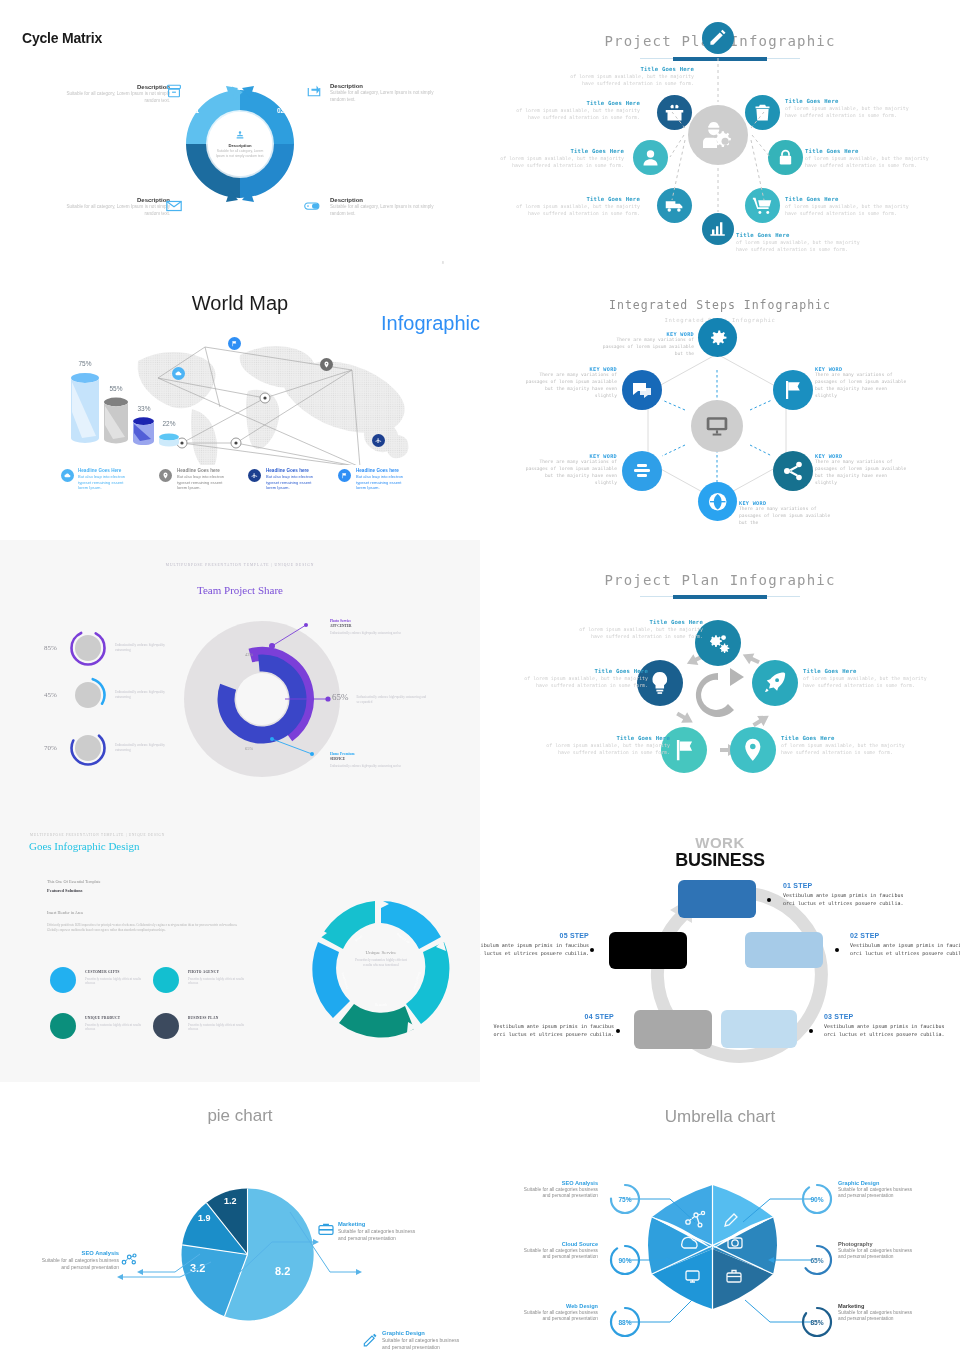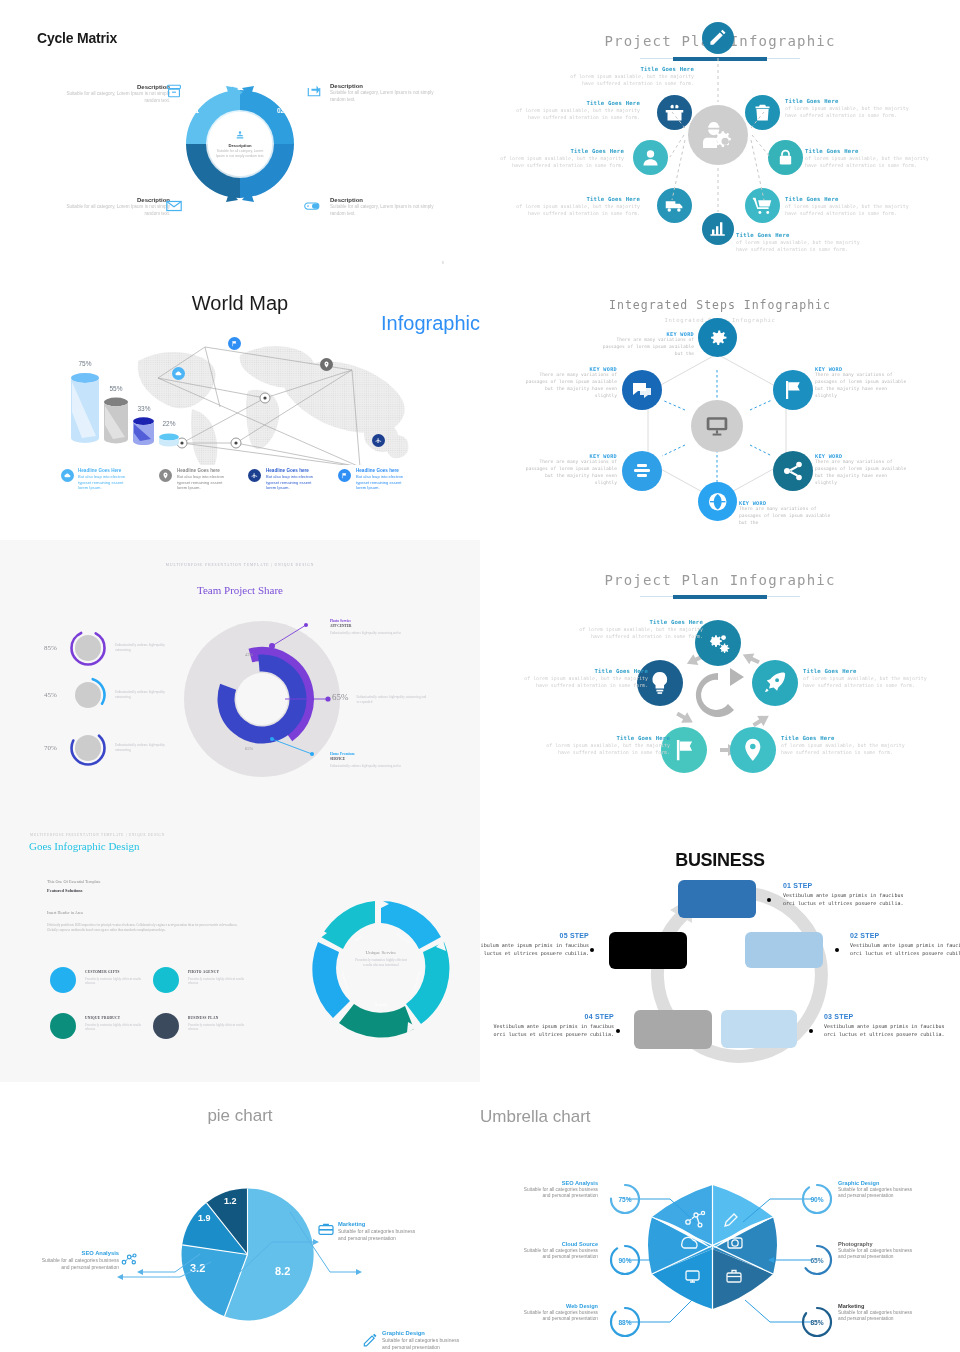--- a/index.html
+++ b/index.html
@@ -24,21 +24,21 @@
   #s-chart { left:0; top:810px; width:480px; height:272px; background:#f7f7f7; }
   #s-work  { left:480px; top:810px; width:480px; height:272px; }
   
   #s-pie   { left:0; top:1082px; width:480px; height:270px; }
   #s-umb   { left:480px; top:1082px; width:480px; height:270px; }
 
   .mono { font-family:"DejaVu Sans Mono", monospace; }
   .serif { font-family:"Liberation Serif", serif; }
 
   
-  .cm-title { position:absolute; left:37px; top:30px; font-size:14px; font-weight:bold; color:#1a1a1a; letter-spacing:-0.2px;}
+  .cm-title { position:absolute; left:22px; top:30px; font-size:14px; font-weight:bold; color:#1a1a1a; letter-spacing:-0.2px;}
   .cm-ring { position:absolute; left:180px; top:84px; width:120px; height:120px; }
   .cm-inner { position:absolute; left:208px; top:112px; width:64px; height:64px; border-radius:50%; background:#fff;
               box-shadow:0 0 0 2px rgba(255,255,255,.8); display:flex; flex-direction:column; align-items:center; justify-content:center; }
   .cm-inner .lbl { font-size:4.2px; font-weight:bold; color:#3d3d3d; margin-top:2px;}
   .cm-inner .txt { font-size:3.4px; color:#b8b8b8; text-align:center; line-height:1.35; width:52px; margin-top:1px;}
   .cm-num { position:absolute; color:#fff; font-size:6.5px; font-weight:bold; }
   .cm-blk { position:absolute; width:108px; }
   .cm-blk .h { font-size:6px; font-weight:bold; color:#3a3a3a; }
   .cm-blk .p { font-size:4.6px; color:#c2c2c2; line-height:1.45; margin-top:1px; }
   .cm-ic { position:absolute; width:16px; height:14px; color:#49b3f0; }
@@ -108,21 +108,21 @@
   .bullet { position:absolute; width:4px; height:4px; border-radius:50%; background:#000;}
 
   
   .pc-t { position:absolute; width:100%; text-align:center; top:24px; font-size:17px; color:#9a9a9a;}
   .pl { position:absolute; width:82px;}
   .pl .h { font-size:5.8px; font-weight:bold; color:#2f9fe0;}
   .pl .p { font-size:5px; color:#8e8e8e; line-height:1.42; margin-top:1px;}
   .pie-val { position:absolute; color:#fff; font-weight:bold;}
 
   
-  .um-t { position:absolute; width:100%; top:25px; font-size:17px; color:#9a9a9a;}
+  .um-t { position:absolute; width:100%; text-align:center; top:25px; font-size:17px; color:#9a9a9a;}
   .ul { position:absolute; width:78px;}
   .ul .h { font-size:5.6px; font-weight:bold; color:#2f9fe0;}
   .ul .p { font-size:4.8px; color:#8e8e8e; line-height:1.4; margin-top:.5px;}
   .gauge { position:absolute; width:34px; height:34px;}
   .gauge .gv { position:absolute; inset:0; display:flex; align-items:center; justify-content:center; font-size:6.6px; font-weight:bold; color:#2f9fe0;}
 </style>
 </head>
 <body>
 
 <div class="grid">
@@ -758,20 +758,21 @@
       <text x="0" y="-37" font-size="3.2" fill="#ffffff" text-anchor="middle" transform="rotate(-36)" font-family="Liberation Serif, serif">Result</text>
     </g>
   </svg>
   <div class="ringcenter serif" style="position:absolute; left:352px; top:140px; width:58px; display:flex; flex-direction:column; align-items:center;">
     <div class="t">Unique Service</div>
     <div class="p">Proactively customize highly efficient results whereas functional</div>
   </div>
 </div>
 
 <div class="slide" id="s-work">
+  <div class="wp-1">WORK</div>
   <div class="wp-2">BUSINESS</div>
 
   <svg style="position:absolute; left:150px; top:65px; width:200px; height:200px;" viewBox="0 0 200 200">
     <path d="M100 18 A82 82 0 1 1 60 34" fill="none" stroke="#dddddd" stroke-width="13"></path>
     <path d="M62 22 l0 26 -22 -13 z" fill="#dddddd"></path>
   </svg>
 
   <div class="wbox" style="left:198px; top:70px; width:78px; height:38px; background:#2f73b5;"></div>
   <div class="wbox" style="left:265px; top:122px; width:78px; height:36px; background:#a6cbe8;"></div>
   <div class="wbox" style="left:241px; top:200px; width:76px; height:38px; background:#bfdcf0;"></div>

